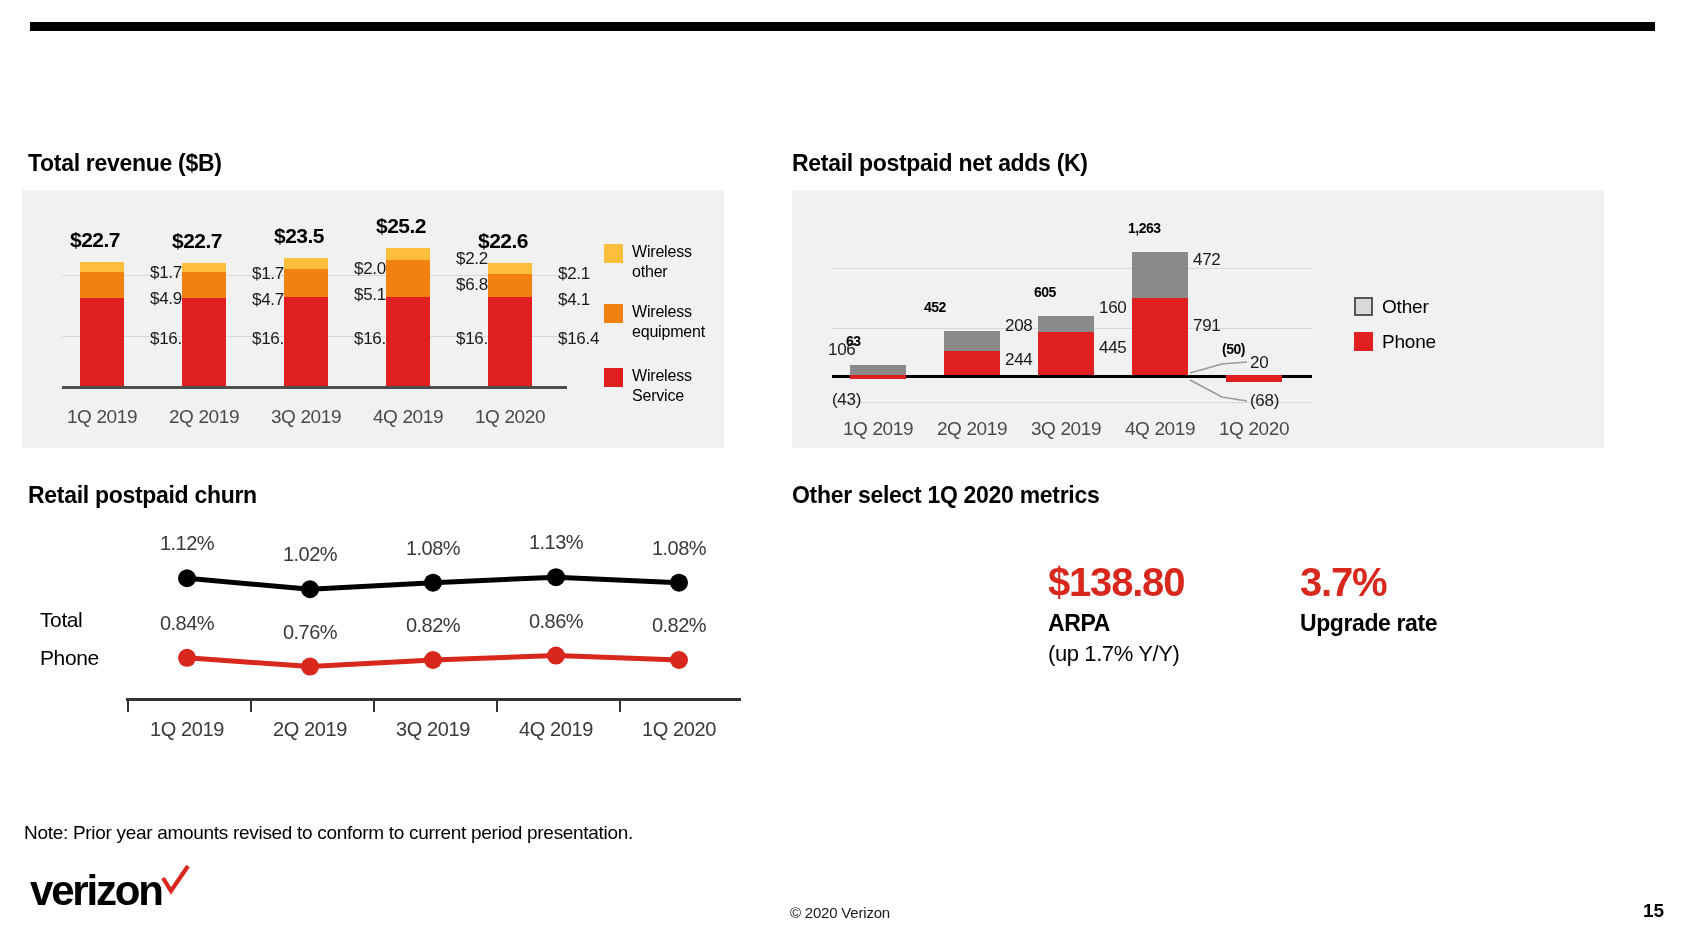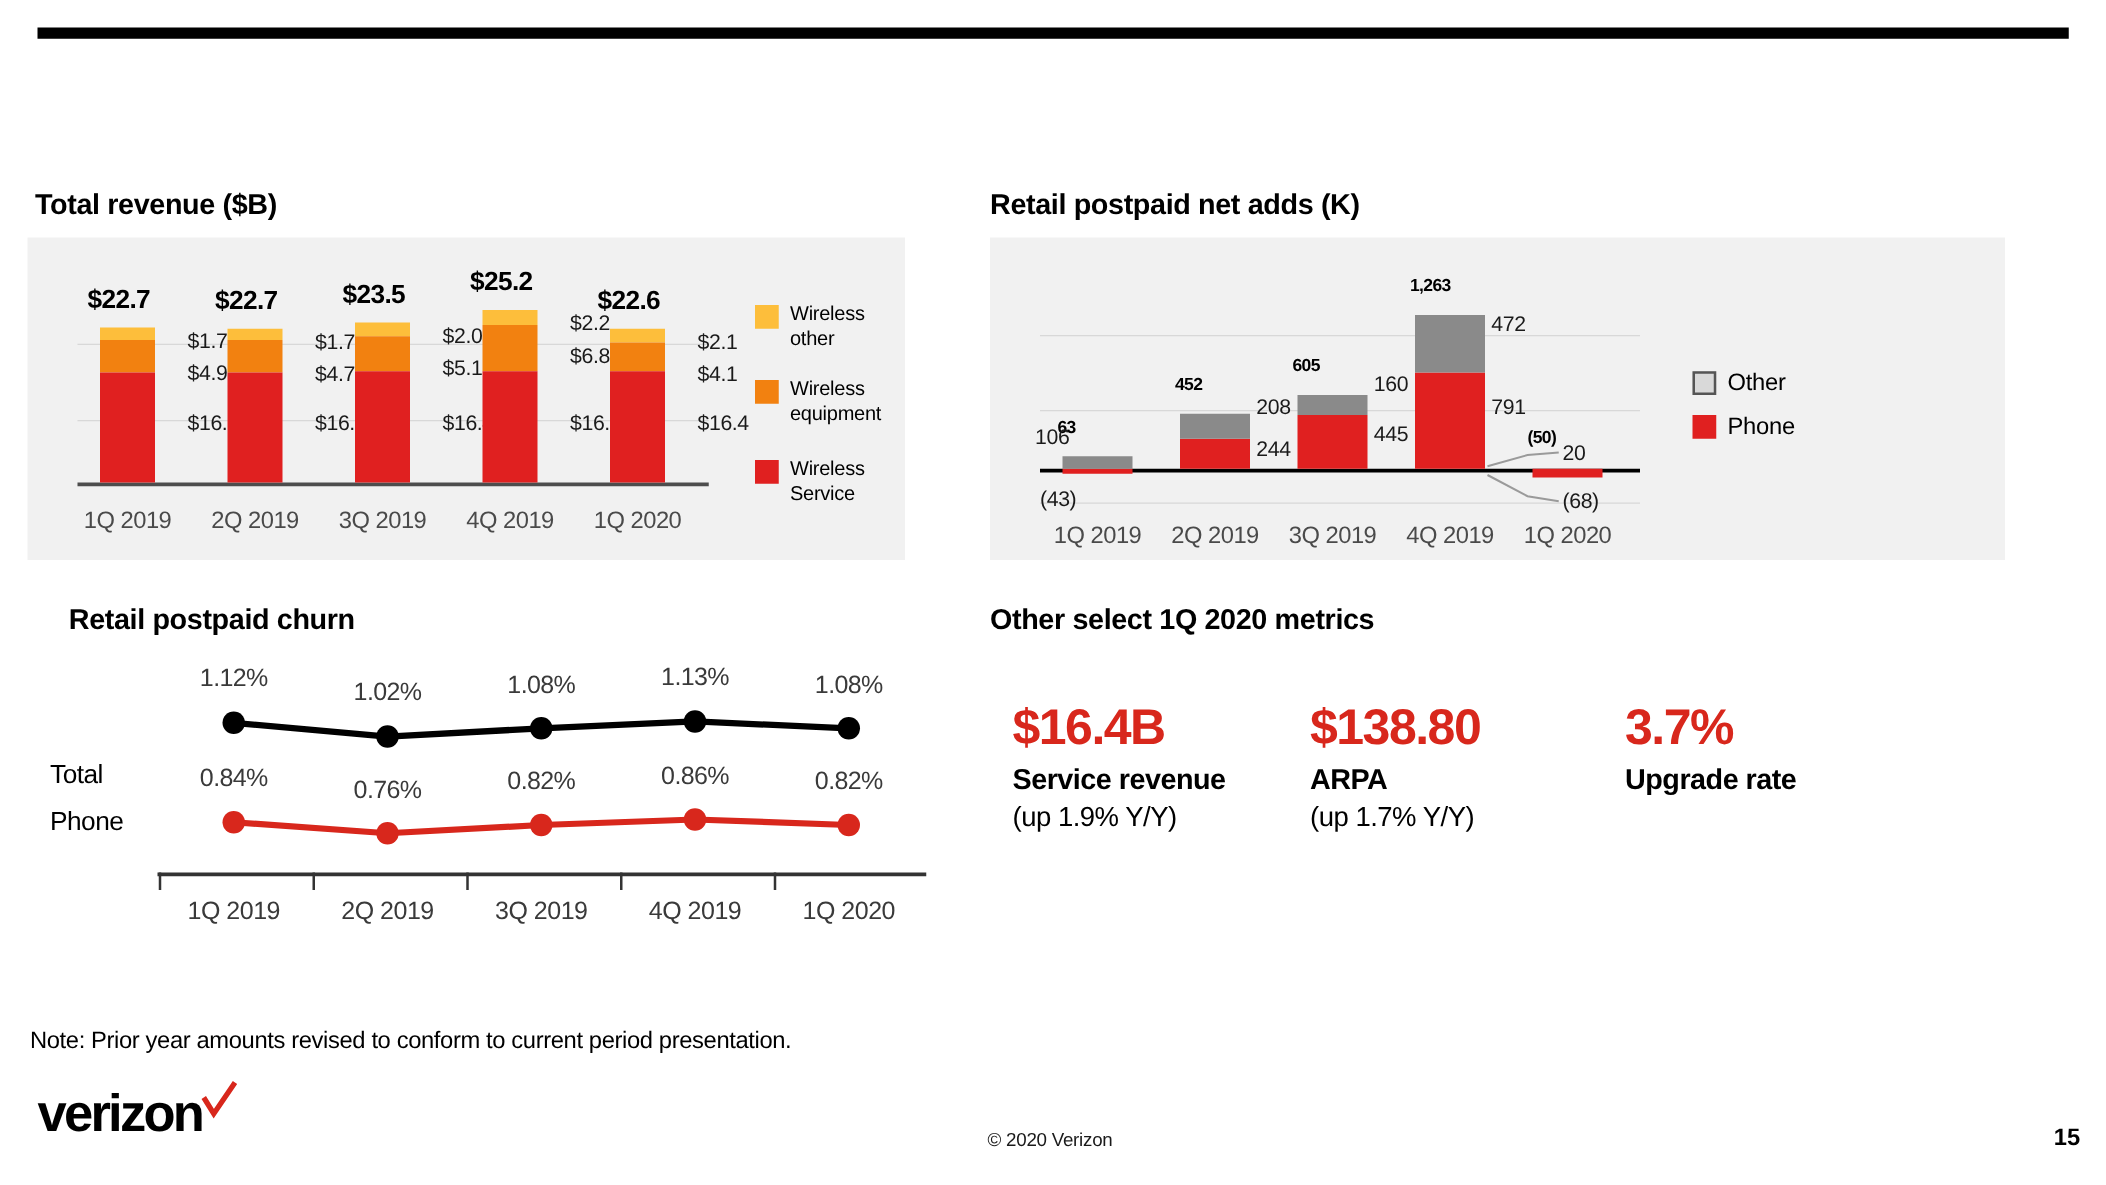--- a/index.html
+++ b/index.html
@@ -23,21 +23,21 @@
     line-height: 1.05;
   }
 
   
   .sec-head {
     position: absolute; font-size: 23px; font-weight: bold;
     letter-spacing: -0.3px;
   }
   #h-rev  { left: 28px;  top: 150px; }
   #h-net  { left: 792px; top: 150px; }
-  #h-chn  { left: 28px;  top: 482px; margin-left: 27px; }
+  #h-chn  { left: 28px;  top: 482px; }
   #h-met  { left: 792px; top: 482px; }
 
   
   .panel { position: absolute; background: #f1f1f1; }
   #panel-rev { left: 22px;  top: 190px; width: 702px; height: 258px; }
   #panel-net { left: 792px; top: 190px; width: 812px; height: 258px; }
 
   
   #rev-plot { position: absolute; left: 22px; top: 190px; width: 702px; height: 258px; }
   .gridline { position: absolute; height: 1px; background: #d8d8d8; }
@@ -220,21 +220,21 @@
     <svg width="812" height="258" style="position:absolute;left:0;top:0;pointer-events:none;">
       <polyline points="398,183 430,174 455,172" fill="none" stroke="#9a9a9a" stroke-width="1.6"></polyline>
       <polyline points="398,190 430,207 455,211" fill="none" stroke="#9a9a9a" stroke-width="1.6"></polyline>
     </svg>
   <div class="nbar nseg-phone" style="left: 58px; top: 185px; height: 4.1925px;"></div>
       <div class="nbar nseg-other" style="left: 58px; top: 174.665px; height: 10.335px;"></div>
       <div class="n-total" style="left: 54px; top: 142.665px;">63</div>
       <div class="x-lab" style="left: 36px; top: 228px; width: 100px;">1Q 2019</div>
       <div class="nbar nseg-phone" style="left: 152px; top: 161.21px; height: 23.79px;"></div>
       <div class="nbar nseg-other" style="left: 152px; top: 140.93px; height: 20.28px;"></div>
-      <div class="n-total" style="left: 148px; top: 108.93px; text-align: center;">452</div>
+      <div class="n-total" style="left: 132px; top: 108.93px; text-align: center;">452</div>
       <div class="x-lab" style="left: 130px; top: 228px; width: 100px;">2Q 2019</div>
       <div class="nbar nseg-phone" style="left: 246px; top: 141.613px; height: 43.3875px;"></div>
       <div class="nbar nseg-other" style="left: 246px; top: 126.013px; height: 15.6px;"></div>
       <div class="n-total" style="left: 242px; top: 94.0125px;">605</div>
       <div class="x-lab" style="left: 224px; top: 228px; width: 100px;">3Q 2019</div>
       <div class="nbar nseg-phone" style="left: 340px; top: 107.877px; height: 77.1225px;"></div>
       <div class="nbar nseg-other" style="left: 340px; top: 61.8575px; height: 46.02px;"></div>
       <div class="n-total" style="left: 336px; top: 29.8575px;">1,263</div>
       <div class="x-lab" style="left: 318px; top: 228px; width: 100px;">4Q 2019</div>
       <div class="nbar nseg-phone" style="left: 434px; top: 185px; height: 6.63px;"></div>
@@ -296,25 +296,20 @@
       <div class="tickline" style="left: 351px; top: 178px; width: 2px; height: 14px;"></div>
       <div class="chn-x" style="left: 351px; top: 198px; width: 120px;">3Q 2019</div>
       <div class="tickline" style="left: 474px; top: 178px; width: 2px; height: 14px;"></div>
       <div class="chn-x" style="left: 474px; top: 198px; width: 120px;">4Q 2019</div>
       <div class="tickline" style="left: 597px; top: 178px; width: 2px; height: 14px;"></div>
       <div class="chn-x" style="left: 597px; top: 198px; width: 120px;">1Q 2020</div>
     </div>
 
   <div class="sec-head" id="h-met">Other select 1Q 2020 metrics</div>
 
-  <div class="metric" style="left:810px;">
-    <div class="metric-val">$16.4B</div>
-    <div class="metric-lab">Service revenue</div>
-    <div class="metric-sub">(up 1.9% Y/Y)</div>
-  </div>
   <div class="metric" style="left:1048px;">
     <div class="metric-val">$138.80</div>
     <div class="metric-lab">ARPA</div>
     <div class="metric-sub">(up 1.7% Y/Y)</div>
   </div>
   <div class="metric" style="left:1300px;">
     <div class="metric-val">3.7%</div>
     <div class="metric-lab">Upgrade rate</div>
     <div class="metric-sub"></div>
   </div>

